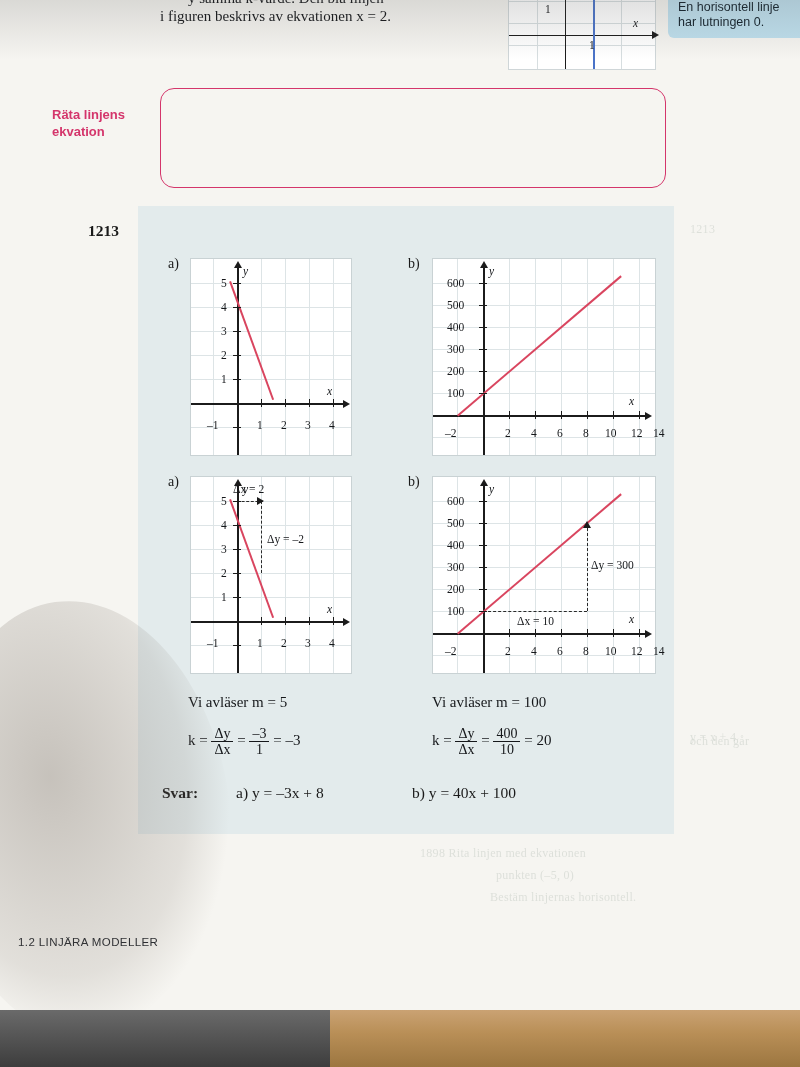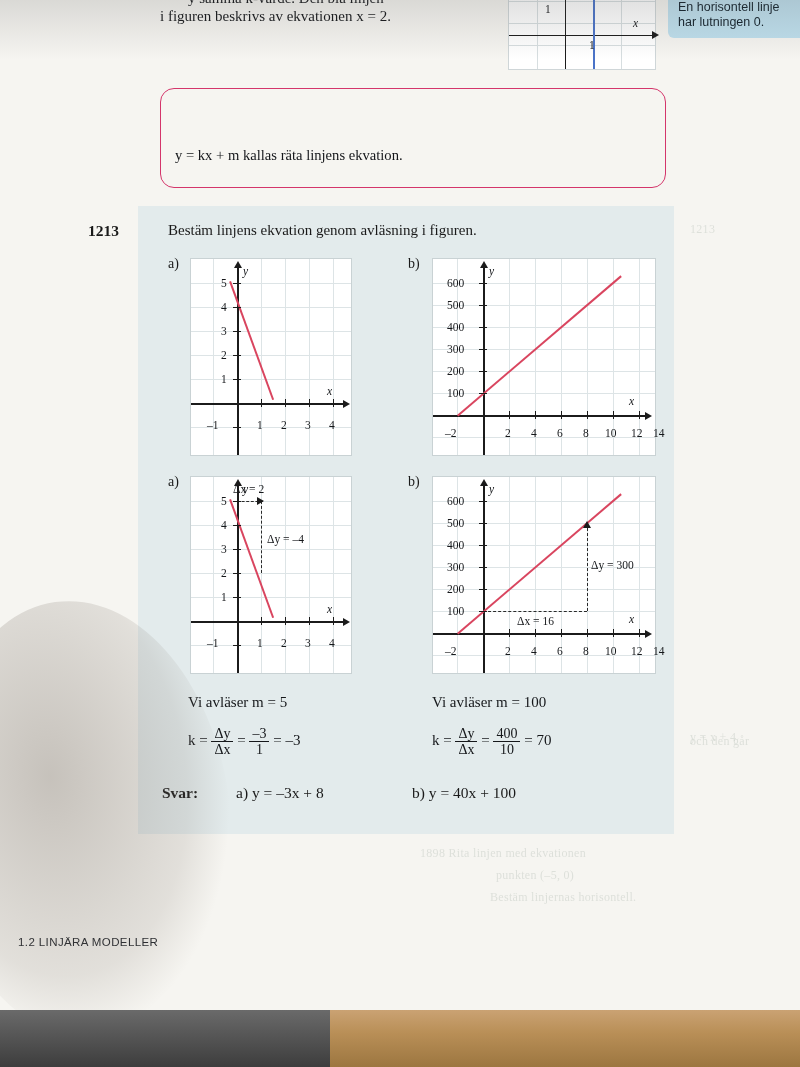--- a/index.html
+++ b/index.html
@@ -142,27 +142,26 @@
     </div>
 
     <div class="topbox-blue">
       <div class="t">
         <div>En horisontell linje</div>
         <div>har lutningen 0.</div>
       </div>
     </div>
   </div>
 
+  <div class="sidelabel">Räta linjens ekvation</div>
   <div class="rulebox">
-    <div class="l2">y = kx + m kallas räta linjens ekvation.</div>
   </div>
 
   <div class="exbox"></div>
   <div class="exnum">1213</div>
-  <div class="extitle">Bestäm linjens ekvation genom avläsning i figuren.</div>
 
   <div class="sublab" style="left:168px;top:256px;">a)</div>
   <div class="gbox" style="left:190px;top:258px;width:160px;height:196px;">
     <div class="grid-h" style="left:0;top:24px;width:160px;height:1px;"></div>
     <div class="grid-h" style="left:0;top:48px;width:160px;height:1px;"></div>
     <div class="grid-h" style="left:0;top:72px;width:160px;height:1px;"></div>
     <div class="grid-h" style="left:0;top:96px;width:160px;height:1px;"></div>
     <div class="grid-h" style="left:0;top:120px;width:160px;height:1px;"></div>
     <div class="grid-h" style="left:0;top:168px;width:160px;height:1px;"></div>
     <div class="grid-v" style="left:22px;top:0;width:1px;height:196px;"></div>
@@ -265,21 +264,21 @@
     <div class="grid-v" style="left:142px;top:0;width:1px;height:196px;"></div>
     <div class="axis" style="left:0;top:144px;width:155px;height:1.5px;"></div>
     <div class="axis" style="left:46px;top:8px;width:1.5px;height:188px;"></div>
     <div class="arrow-r" style="left:152px;top:141px;"></div>
     <div class="arrow-u" style="left:43px;top:2px;"></div>
     <div class="redline" style="left:40px;top:22px;width:126px;transform:rotate(70deg);"></div>
     <div class="dash-h" style="left:46px;top:24px;width:26px;"></div>
     <div class="dash-v" style="left:70px;top:24px;height:72px;"></div>
     <div class="arrow-r" style="left:66px;top:20px;"></div>
     <div class="ann" style="left:42px;top:6px;">Δx = 2</div>
-    <div class="ann" style="left:76px;top:56px;">Δy = –4</div>
+    <div class="ann" style="left:76px;top:56px;">Δy = –2</div>
     <div class="tick" style="left:42px;top:24px;width:8px;height:1.4px;"></div>
     <div class="tick" style="left:42px;top:48px;width:8px;height:1.4px;"></div>
     <div class="tick" style="left:42px;top:72px;width:8px;height:1.4px;"></div>
     <div class="tick" style="left:42px;top:96px;width:8px;height:1.4px;"></div>
     <div class="tick" style="left:42px;top:120px;width:8px;height:1.4px;"></div>
     <div class="tick" style="left:42px;top:168px;width:8px;height:1.4px;"></div>
     <div class="tick" style="left:70px;top:140px;width:1.4px;height:8px;"></div>
     <div class="tick" style="left:94px;top:140px;width:1.4px;height:8px;"></div>
     <div class="tick" style="left:118px;top:140px;width:1.4px;height:8px;"></div>
     <div class="tick" style="left:142px;top:140px;width:1.4px;height:8px;"></div>
@@ -314,21 +313,21 @@
     <div class="grid-v" style="left:180px;top:0;width:1px;height:196px;"></div>
     <div class="grid-v" style="left:206px;top:0;width:1px;height:196px;"></div>
     <div class="axis" style="left:0;top:156px;width:216px;height:1.5px;"></div>
     <div class="axis" style="left:50px;top:8px;width:1.5px;height:188px;"></div>
     <div class="arrow-r" style="left:212px;top:153px;"></div>
     <div class="arrow-u" style="left:47px;top:2px;"></div>
     <div class="redline" style="left:24px;top:156px;width:215px;transform:rotate(-40.5deg);"></div>
     <div class="dash-h" style="left:50px;top:134px;width:104px;"></div>
     <div class="dash-v" style="left:154px;top:46px;height:88px;"></div>
     <div class="arrow-u" style="left:150px;top:44px;"></div>
-    <div class="ann" style="left:84px;top:138px;">Δx = 16</div>
+    <div class="ann" style="left:84px;top:138px;">Δx = 10</div>
     <div class="ann" style="left:158px;top:82px;">Δy = 300</div>
     <div class="tick" style="left:46px;top:24px;width:8px;height:1.4px;"></div>
     <div class="tick" style="left:46px;top:46px;width:8px;height:1.4px;"></div>
     <div class="tick" style="left:46px;top:68px;width:8px;height:1.4px;"></div>
     <div class="tick" style="left:46px;top:90px;width:8px;height:1.4px;"></div>
     <div class="tick" style="left:46px;top:112px;width:8px;height:1.4px;"></div>
     <div class="tick" style="left:46px;top:134px;width:8px;height:1.4px;"></div>
     <div class="tick" style="left:76px;top:152px;width:1.4px;height:8px;"></div>
     <div class="tick" style="left:102px;top:152px;width:1.4px;height:8px;"></div>
     <div class="tick" style="left:128px;top:152px;width:1.4px;height:8px;"></div>
@@ -374,21 +373,21 @@
     <span>k =</span>
     <span class="frac">
       <span class="top">Δy</span>
       <span class="bot">Δx</span>
     </span>
     <span>=</span>
     <span class="frac">
       <span class="top">400</span>
       <span class="bot">10</span>
     </span>
-    <span>= 70</span>
+    <span>= 20</span>
   </div>
 
   <div class="svar" style="left:162px;top:784px;"><b>Svar:</b></div>
   <div class="svar" style="left:236px;top:784px;">a)  y = –3x + 8</div>
   <div class="svar" style="left:412px;top:784px;">b)  y = 40x + 100</div>
 
   <div class="bleed" style="left:690px;top:222px;">1213</div>
   <div class="bleed" style="left:420px;top:846px;">1898  Rita linjen med ekvationen</div>
   <div class="bleed" style="left:490px;top:890px;">Bestäm linjernas horisontell.</div>
   <div class="bleed" style="left:496px;top:868px;">punkten (–5, 0)</div>

